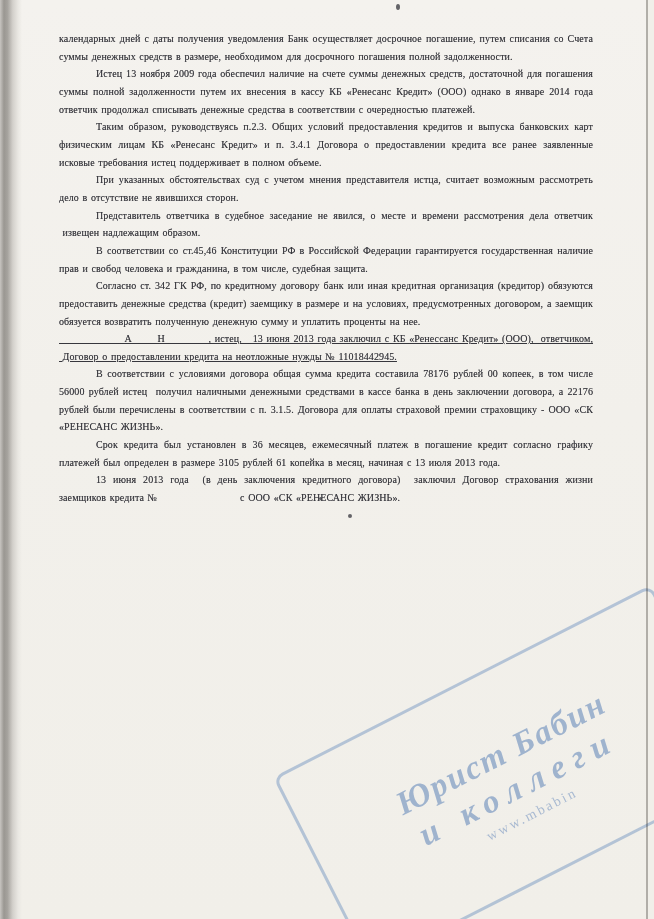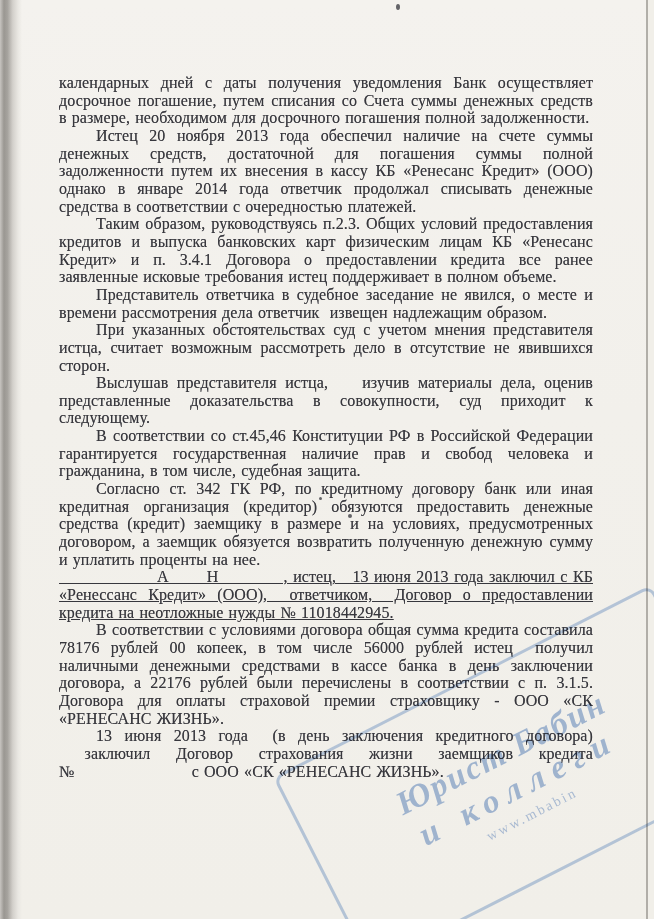--- a/index.html
+++ b/index.html
@@ -13,24 +13,23 @@
     position:absolute; left:0; top:0; bottom:0; width:22px;
     background:linear-gradient(90deg,#c8c5c1 0%,#9a9792 18%,#a6a39e 34%,
                #d3d0cb 58%,#e9e7e2 82%,rgba(242,240,235,0) 100%);
   }
   
   .edge-right-outer { position:absolute; right:0; top:0; bottom:0; width:7px; background:#f1efe9; }
   .edge-right-line  { position:absolute; right:6px; top:0; bottom:0; width:2px; background:#9b9892; opacity:.75; }
 
   .content {
     position:absolute; left:59px; top:30px; width:534px;
-    text-align:justify; font-size:16px; line-height:17.65px;
+    text-align:justify; font-size:10px; line-height:17.65px;
     color:#37373d; letter-spacing:.1px; word-spacing:1px;
     text-shadow:0 0 .6px rgba(55,55,61,.6);
-    margin-top:44px;
   }
   .content p { margin:0; text-indent:37px; }
   .content p.cont { text-indent:0; }
   .content p.indent-deep { text-indent:0;text-decoration:underline; }
 
   
   .stamp {
     position:absolute; left:296px; top:652px; width:436px; height:254px;
     transform:rotate(-27deg); transform-origin:50% 50%;
     mix-blend-mode:multiply; pointer-events:none;
@@ -63,29 +62,29 @@
   <div class="edge-left"></div>
   <div class="edge-right-outer"></div>
   <div class="edge-right-line"></div>
 
   <div class="speck s1"></div>
   <div class="speck s2"></div>
   <div class="speck s3"></div>
 
   <div class="content">
     <p class="cont">календарных дней с даты получения уведомления Банк осуществляет досрочное погашение, путем списания со&nbsp;Счета суммы денежных средств в размере, необходимом для досрочного погашения полной задолженности.</p>
-    <p>Истец 20 ноября 2013 года обеспечил наличие на счете суммы денежных средств, достаточной для погашения суммы полной задолженности путем их внесения в кассу КБ «Ренесанс Кредит» (ООО) однако в январе 2014 года ответчик продолжал списывать денежные средства в соответствии с очередностью платежей.</p>
+    <p>Истец 13 ноября 2009 года обеспечил наличие на счете суммы денежных средств, достаточной для погашения суммы полной задолженности путем их внесения в кассу КБ «Ренесанс Кредит» (ООО) однако в январе 2014 года ответчик продолжал списывать денежные средства в соответствии с очередностью платежей.</p>
     <p>Таким образом, руководствуясь п.2.3. Общих условий предоставления кредитов и выпуска банковских карт физическим лицам КБ «Ренесанс Кредит» и п. 3.4.1 Договора о предоставлении кредита все ранее заявленные исковые требования истец поддерживает в полном объеме.</p>
+    <p>При указанных обстоятельствах суд с учетом мнения представителя истца, считает возможным рассмотреть дело в отсутствие не явившихся сторон.</p>
     <p>Представитель ответчика в судебное заседание не явился, о месте и времени рассмотрения дела ответчик &nbsp;извещен надлежащим образом.</p>
-    <p>При указанных обстоятельствах суд с учетом мнения представителя истца, считает возможным рассмотреть дело в отсутствие не явившихся сторон.</p>
-    <p>Выслушав представителя истца, &nbsp;&nbsp;&nbsp;изучив материалы дела, оценив представленные доказательства в совокупности, суд приходит к следующему.</p>
     <p>В соответствии со ст.45,46 Конституции РФ в Российской Федерации гарантируется государственная наличие прав и свобод человека и гражданина, в том числе, судебная защита.</p>
     <p>Согласно ст. 342 ГК РФ, по кредитному договору банк или иная кредитная организация (кредитор) обязуются предоставить денежные средства (кредит) заемщику в размере и на условиях, предусмотренных договором, а заемщик обязуется возвратить полученную денежную сумму и уплатить проценты на нее.</p>
     <p class="indent-deep">&nbsp;&nbsp;&nbsp;&nbsp;&nbsp;&nbsp;&nbsp;&nbsp;&nbsp;&nbsp;&nbsp;&nbsp;&nbsp;&nbsp;&nbsp;&nbsp;&nbsp;&nbsp;А&nbsp;&nbsp;&nbsp;&nbsp;&nbsp;&nbsp;&nbsp;Н&nbsp;&nbsp;&nbsp;&nbsp;&nbsp;&nbsp;&nbsp;&nbsp;&nbsp;&nbsp;&nbsp;&nbsp;, истец, &nbsp;&nbsp;13 июня 2013 года заключил с КБ «Ренессанс Кредит» (ООО), &nbsp;ответчиком, &nbsp;Договор о предоставлении кредита на неотложные нужды № 11018442945.</p>
     <p>В соответствии с условиями договора общая сумма кредита составила 78176 рублей 00 копеек, в том числе 56000 рублей истец &nbsp;получил наличными денежными средствами в кассе банка в день заключении договора, а 22176 рублей были перечислены в соответствии с п. 3.1.5. Договора для оплаты страховой премии страховщику - ООО «СК «РЕНЕСАНС ЖИЗНЬ».</p>
+    <p>Срок кредита был установлен в 36 месяцев, ежемесячный платеж в погашение кредит согласно графику платежей был определен в размере 3105 рублей 61 копейка в месяц, начиная с 13 июля 2013 года.</p>
     <p>13 июня 2013 года &nbsp;(в день заключения кредитного договора) &nbsp;заключил Договор страхования жизни заемщиков кредита №&nbsp;&nbsp;&nbsp;&nbsp;&nbsp;&nbsp;&nbsp;&nbsp;&nbsp;&nbsp;&nbsp;&nbsp;&nbsp;&nbsp;&nbsp;&nbsp;&nbsp;&nbsp;&nbsp;&nbsp;&nbsp;&nbsp; с ООО «СК «РЕНЕСАНС ЖИЗНЬ».</p>
   </div>
 
   <div class="stamp">
     <div class="stamp-frame"></div>
     <div class="stamp-text">
       <span class="stamp-line1">Юрист Бабин</span>
       <span class="stamp-line2">и коллеги</span>
       <span class="stamp-url">www.mbabin</span>
     </div>

